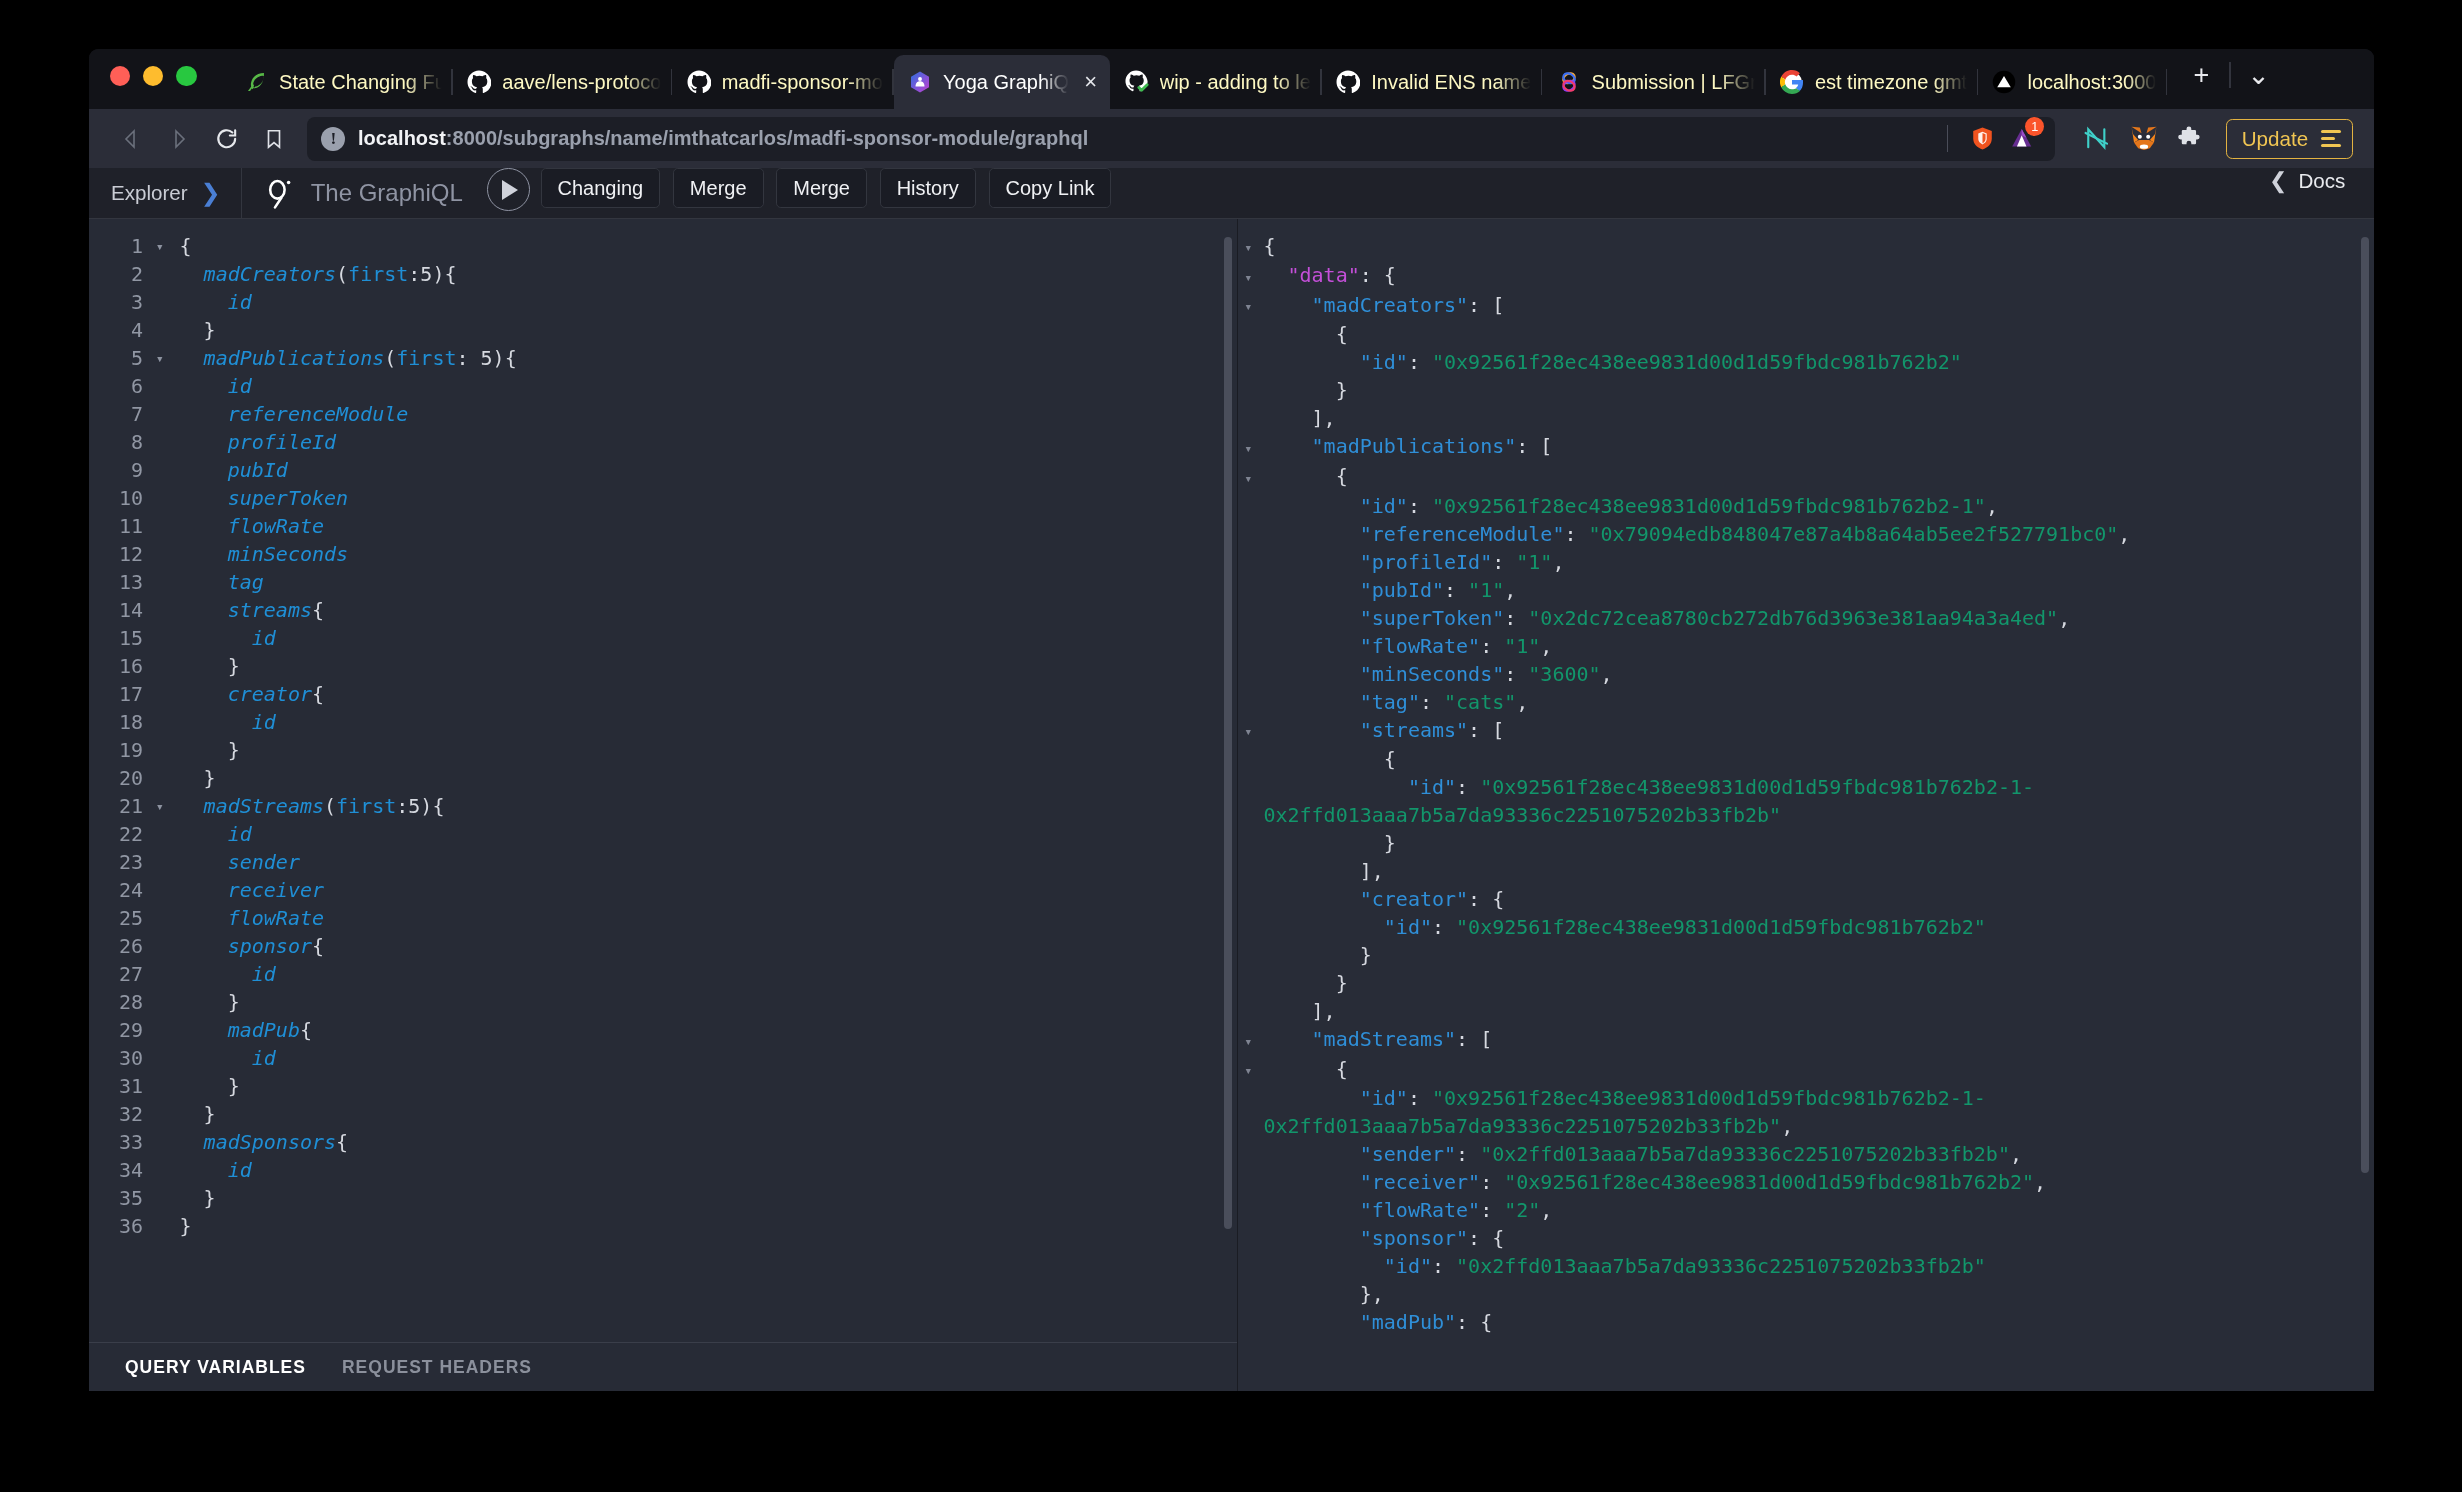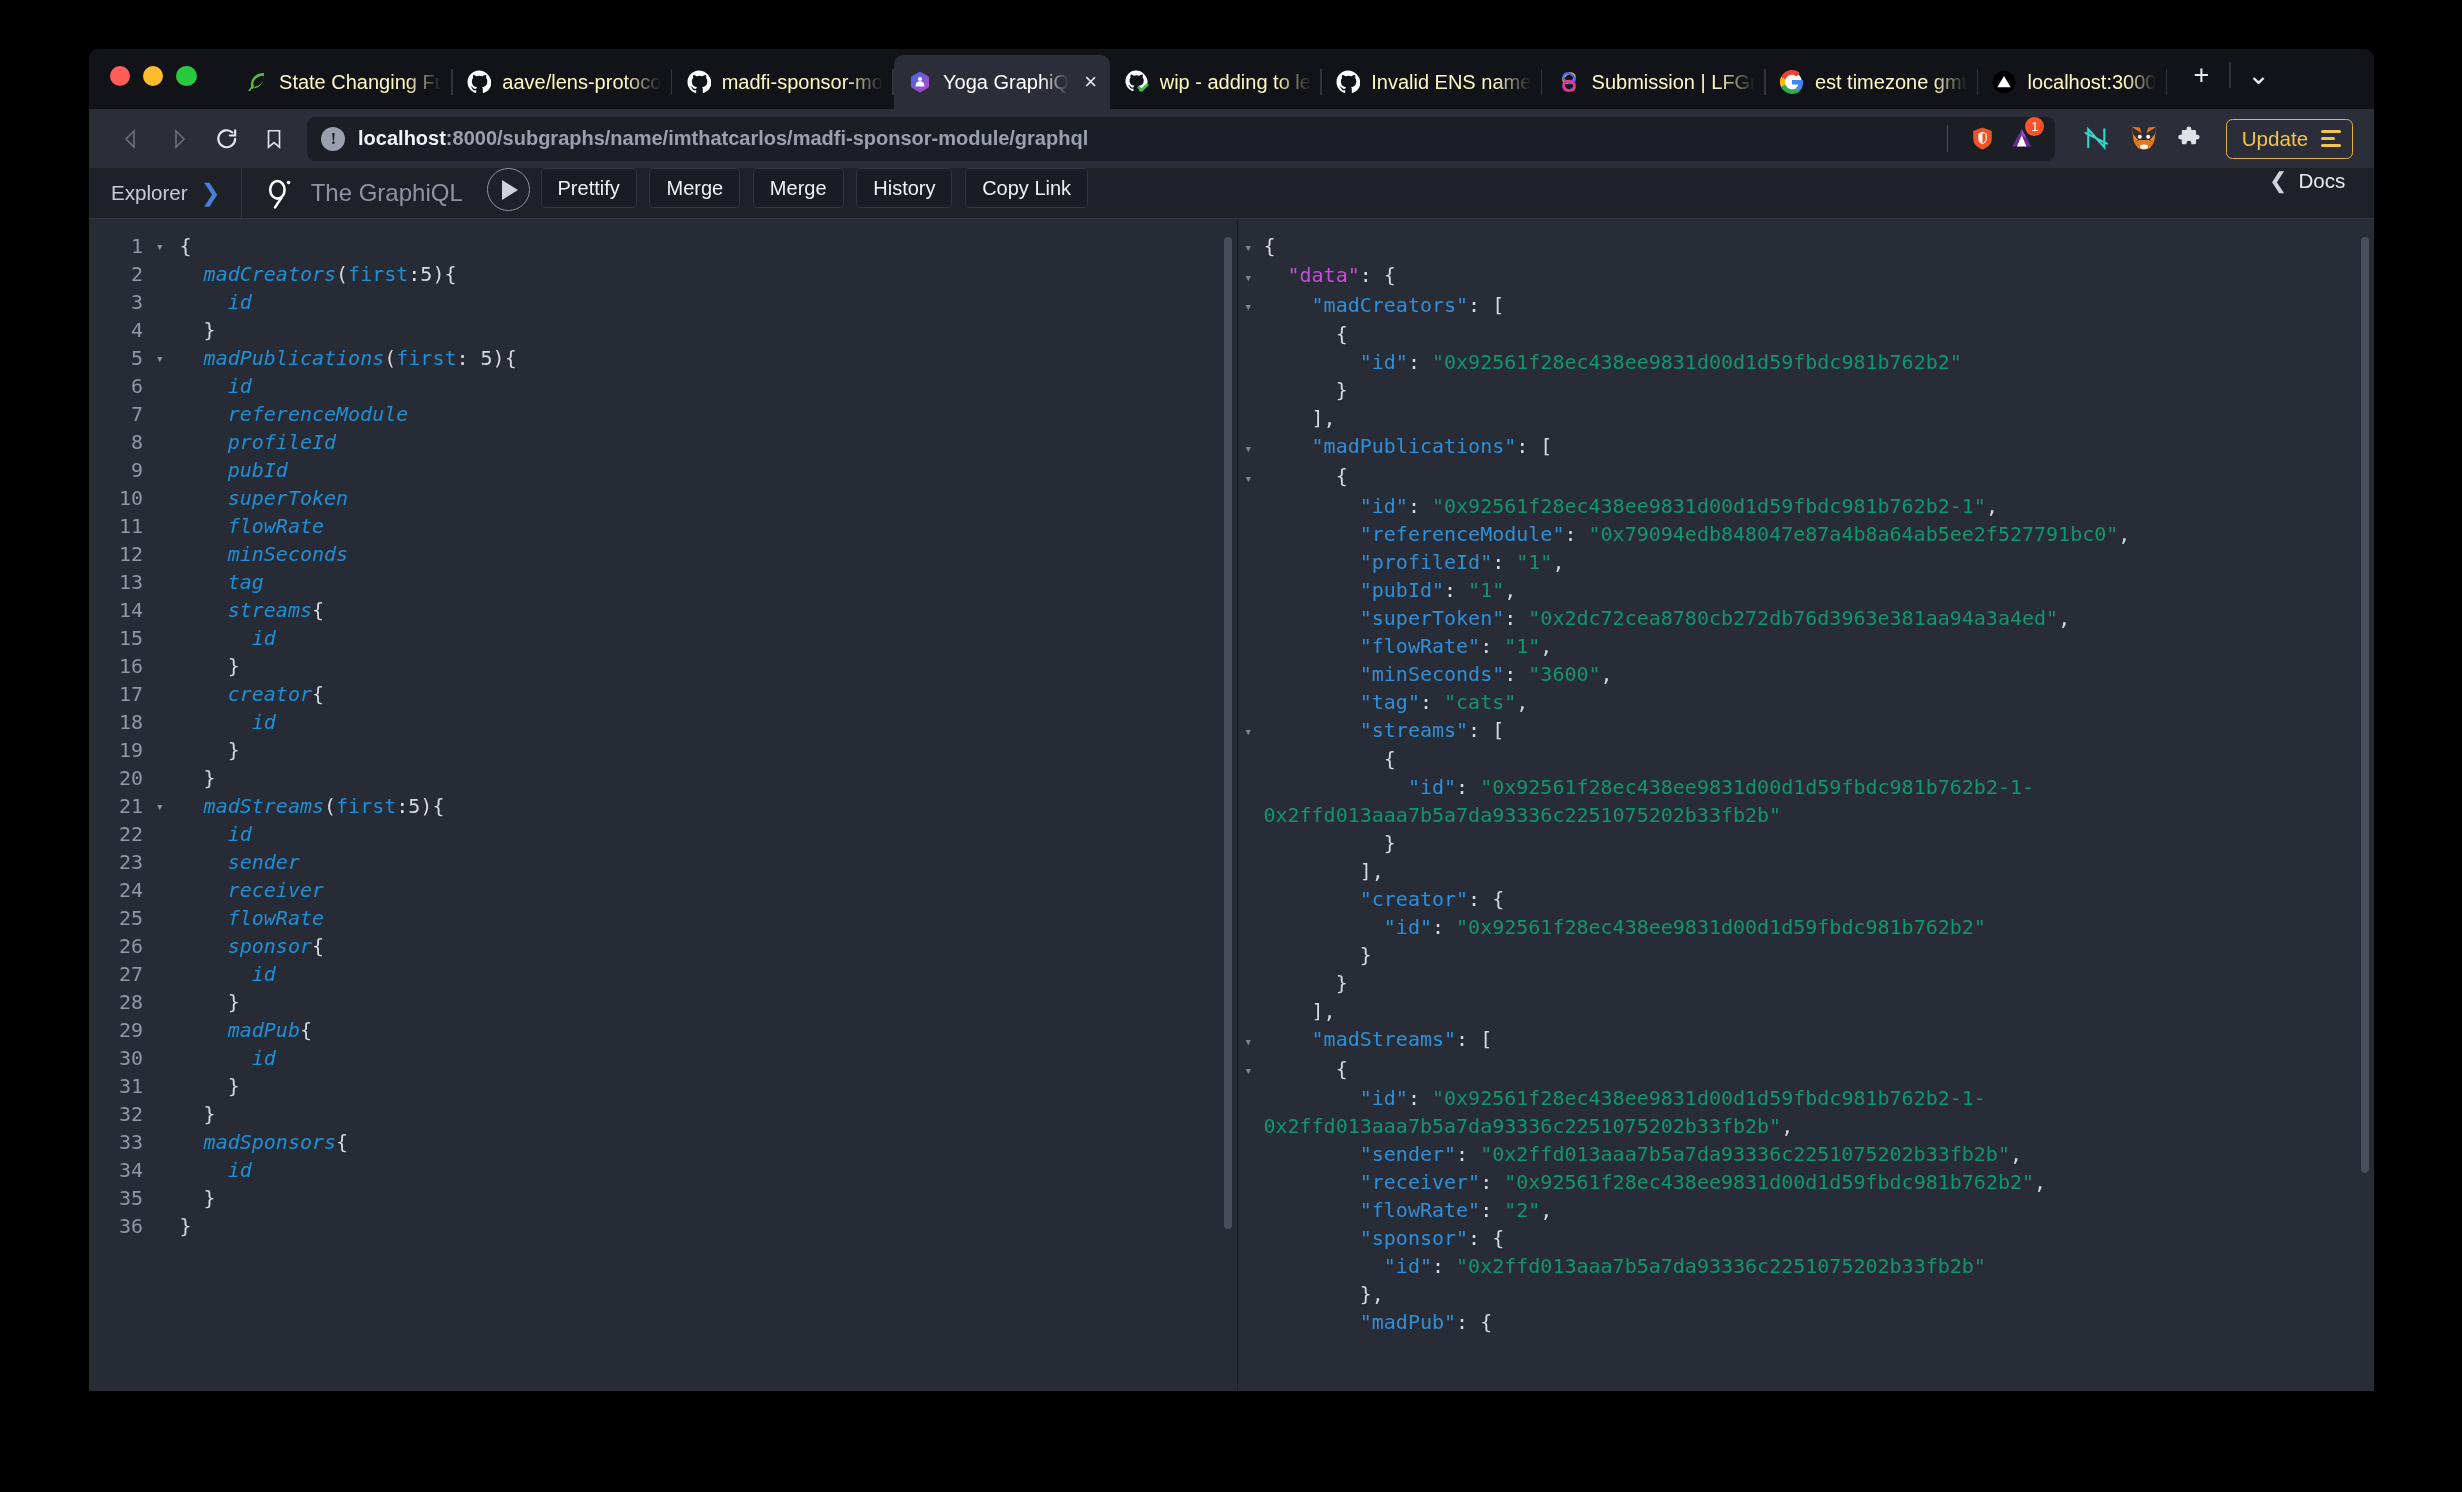--- a/index.html
+++ b/index.html
@@ -558,40 +558,44 @@
           </svg>
         </span>
         <span class="name">The GraphiQL</span>
       </div>
 
       <div id="exec-btn">
         <span class="tri"></span>
       </div>
 
       <div id="toolbar-buttons" style="display:flex;align-items:center;">
-          <div class="tb-btn">Prettify</div>
+          <div class="tb-btn">Changing</div>
           <div class="tb-btn">Merge</div>
           <div class="tb-btn">Merge</div>
           <div class="tb-btn">History</div>
           <div class="tb-btn">Copy Link</div>
         </div>
 
       <div id="docs-btn">
         <span class="chev">❮</span>
         <span>Docs</span>
       </div>
     </div>
 
     <div id="panes">
 
       <div id="left-pane">
         <div id="editor-area">
           <div id="query-code" class="code"><div class="cl"><span class="ln">1</span><span class="fold">▾</span><span class="ctext"><span class="k-punc">{</span></span></div><div class="cl"><span class="ln">2</span><span class="fold"></span><span class="ctext"><span class="k-punc">  </span><span class="k-field">madCreators</span><span class="k-punc">(</span><span class="k-arg">first</span><span class="k-punc">:5){</span></span></div><div class="cl"><span class="ln">3</span><span class="fold"></span><span class="ctext"><span class="k-punc">    </span><span class="k-field">id</span></span></div><div class="cl"><span class="ln">4</span><span class="fold"></span><span class="ctext"><span class="k-punc">  }</span></span></div><div class="cl"><span class="ln">5</span><span class="fold">▾</span><span class="ctext"><span class="k-punc">  </span><span class="k-field">madPublications</span><span class="k-punc">(</span><span class="k-arg">first</span><span class="k-punc">: 5){</span></span></div><div class="cl"><span class="ln">6</span><span class="fold"></span><span class="ctext"><span class="k-punc">    </span><span class="k-field">id</span></span></div><div class="cl"><span class="ln">7</span><span class="fold"></span><span class="ctext"><span class="k-punc">    </span><span class="k-field">referenceModule</span></span></div><div class="cl"><span class="ln">8</span><span class="fold"></span><span class="ctext"><span class="k-punc">    </span><span class="k-field">profileId</span></span></div><div class="cl"><span class="ln">9</span><span class="fold"></span><span class="ctext"><span class="k-punc">    </span><span class="k-field">pubId</span></span></div><div class="cl"><span class="ln">10</span><span class="fold"></span><span class="ctext"><span class="k-punc">    </span><span class="k-field">superToken</span></span></div><div class="cl"><span class="ln">11</span><span class="fold"></span><span class="ctext"><span class="k-punc">    </span><span class="k-field">flowRate</span></span></div><div class="cl"><span class="ln">12</span><span class="fold"></span><span class="ctext"><span class="k-punc">    </span><span class="k-field">minSeconds</span></span></div><div class="cl"><span class="ln">13</span><span class="fold"></span><span class="ctext"><span class="k-punc">    </span><span class="k-field">tag</span></span></div><div class="cl"><span class="ln">14</span><span class="fold"></span><span class="ctext"><span class="k-punc">    </span><span class="k-field">streams</span><span class="k-punc">{</span></span></div><div class="cl"><span class="ln">15</span><span class="fold"></span><span class="ctext"><span class="k-punc">      </span><span class="k-field">id</span></span></div><div class="cl"><span class="ln">16</span><span class="fold"></span><span class="ctext"><span class="k-punc">    }</span></span></div><div class="cl"><span class="ln">17</span><span class="fold"></span><span class="ctext"><span class="k-punc">    </span><span class="k-field">creator</span><span class="k-punc">{</span></span></div><div class="cl"><span class="ln">18</span><span class="fold"></span><span class="ctext"><span class="k-punc">      </span><span class="k-field">id</span></span></div><div class="cl"><span class="ln">19</span><span class="fold"></span><span class="ctext"><span class="k-punc">    }</span></span></div><div class="cl"><span class="ln">20</span><span class="fold"></span><span class="ctext"><span class="k-punc">  }</span></span></div><div class="cl"><span class="ln">21</span><span class="fold">▾</span><span class="ctext"><span class="k-punc">  </span><span class="k-field">madStreams</span><span class="k-punc">(</span><span class="k-arg">first</span><span class="k-punc">:5){</span></span></div><div class="cl"><span class="ln">22</span><span class="fold"></span><span class="ctext"><span class="k-punc">    </span><span class="k-field">id</span></span></div><div class="cl"><span class="ln">23</span><span class="fold"></span><span class="ctext"><span class="k-punc">    </span><span class="k-field">sender</span></span></div><div class="cl"><span class="ln">24</span><span class="fold"></span><span class="ctext"><span class="k-punc">    </span><span class="k-field">receiver</span></span></div><div class="cl"><span class="ln">25</span><span class="fold"></span><span class="ctext"><span class="k-punc">    </span><span class="k-field">flowRate</span></span></div><div class="cl"><span class="ln">26</span><span class="fold"></span><span class="ctext"><span class="k-punc">    </span><span class="k-field">sponsor</span><span class="k-punc">{</span></span></div><div class="cl"><span class="ln">27</span><span class="fold"></span><span class="ctext"><span class="k-punc">      </span><span class="k-field">id</span></span></div><div class="cl"><span class="ln">28</span><span class="fold"></span><span class="ctext"><span class="k-punc">    }</span></span></div><div class="cl"><span class="ln">29</span><span class="fold"></span><span class="ctext"><span class="k-punc">    </span><span class="k-field">madPub</span><span class="k-punc">{</span></span></div><div class="cl"><span class="ln">30</span><span class="fold"></span><span class="ctext"><span class="k-punc">      </span><span class="k-field">id</span></span></div><div class="cl"><span class="ln">31</span><span class="fold"></span><span class="ctext"><span class="k-punc">    }</span></span></div><div class="cl"><span class="ln">32</span><span class="fold"></span><span class="ctext"><span class="k-punc">  }</span></span></div><div class="cl"><span class="ln">33</span><span class="fold"></span><span class="ctext"><span class="k-punc">  </span><span class="k-field">madSponsors</span><span class="k-punc">{</span></span></div><div class="cl"><span class="ln">34</span><span class="fold"></span><span class="ctext"><span class="k-punc">    </span><span class="k-field">id</span></span></div><div class="cl"><span class="ln">35</span><span class="fold"></span><span class="ctext"><span class="k-punc">  }</span></span></div><div class="cl"><span class="ln">36</span><span class="fold"></span><span class="ctext"><span class="k-punc">}</span></span></div></div>
           <div id="editor-scrollbar"></div>
         </div>
+        <div id="var-tabs">
+            <span class="var-tab active">QUERY VARIABLES</span>
+            <span class="var-tab inactive">REQUEST HEADERS</span>
+          </div>
       </div>
 
       <div id="right-pane">
         <div id="response-code" class="code"><div class="rl"><span class="rfold">▾</span><span class="rtext"><span class="j-punc">{</span></span></div><div class="rl"><span class="rfold">▾</span><span class="rtext"><span class="j-punc">  </span><span class="j-data">"data"</span><span class="j-punc">: {</span></span></div><div class="rl"><span class="rfold">▾</span><span class="rtext"><span class="j-punc">    </span><span class="j-key">"madCreators"</span><span class="j-punc">: [</span></span></div><div class="rl"><span class="rfold"></span><span class="rtext"><span class="j-punc">      {</span></span></div><div class="rl"><span class="rfold"></span><span class="rtext"><span class="j-punc">        </span><span class="j-key">"id"</span><span class="j-punc">: </span><span class="j-str">"0x92561f28ec438ee9831d00d1d59fbdc981b762b2"</span></span></div><div class="rl"><span class="rfold"></span><span class="rtext"><span class="j-punc">      }</span></span></div><div class="rl"><span class="rfold"></span><span class="rtext"><span class="j-punc">    ],</span></span></div><div class="rl"><span class="rfold">▾</span><span class="rtext"><span class="j-punc">    </span><span class="j-key">"madPublications"</span><span class="j-punc">: [</span></span></div><div class="rl"><span class="rfold">▾</span><span class="rtext"><span class="j-punc">      {</span></span></div><div class="rl"><span class="rfold"></span><span class="rtext"><span class="j-punc">        </span><span class="j-key">"id"</span><span class="j-punc">: </span><span class="j-str">"0x92561f28ec438ee9831d00d1d59fbdc981b762b2-1"</span><span class="j-punc">,</span></span></div><div class="rl"><span class="rfold"></span><span class="rtext"><span class="j-punc">        </span><span class="j-key">"referenceModule"</span><span class="j-punc">: </span><span class="j-str">"0x79094edb848047e87a4b8a64ab5ee2f527791bc0"</span><span class="j-punc">,</span></span></div><div class="rl"><span class="rfold"></span><span class="rtext"><span class="j-punc">        </span><span class="j-key">"profileId"</span><span class="j-punc">: </span><span class="j-str">"1"</span><span class="j-punc">,</span></span></div><div class="rl"><span class="rfold"></span><span class="rtext"><span class="j-punc">        </span><span class="j-key">"pubId"</span><span class="j-punc">: </span><span class="j-str">"1"</span><span class="j-punc">,</span></span></div><div class="rl"><span class="rfold"></span><span class="rtext"><span class="j-punc">        </span><span class="j-key">"superToken"</span><span class="j-punc">: </span><span class="j-str">"0x2dc72cea8780cb272db76d3963e381aa94a3a4ed"</span><span class="j-punc">,</span></span></div><div class="rl"><span class="rfold"></span><span class="rtext"><span class="j-punc">        </span><span class="j-key">"flowRate"</span><span class="j-punc">: </span><span class="j-str">"1"</span><span class="j-punc">,</span></span></div><div class="rl"><span class="rfold"></span><span class="rtext"><span class="j-punc">        </span><span class="j-key">"minSeconds"</span><span class="j-punc">: </span><span class="j-str">"3600"</span><span class="j-punc">,</span></span></div><div class="rl"><span class="rfold"></span><span class="rtext"><span class="j-punc">        </span><span class="j-key">"tag"</span><span class="j-punc">: </span><span class="j-str">"cats"</span><span class="j-punc">,</span></span></div><div class="rl"><span class="rfold">▾</span><span class="rtext"><span class="j-punc">        </span><span class="j-key">"streams"</span><span class="j-punc">: [</span></span></div><div class="rl"><span class="rfold"></span><span class="rtext"><span class="j-punc">          {</span></span></div><div class="rl"><span class="rfold"></span><span class="rtext"><span class="j-punc">            </span><span class="j-key">"id"</span><span class="j-punc">: </span><span class="j-str">"0x92561f28ec438ee9831d00d1d59fbdc981b762b2-1-</span></span></div><div class="rl"><span class="rfold"></span><span class="rtext"><span class="j-str">0x2ffd013aaa7b5a7da93336c2251075202b33fb2b"</span></span></div><div class="rl"><span class="rfold"></span><span class="rtext"><span class="j-punc">          }</span></span></div><div class="rl"><span class="rfold"></span><span class="rtext"><span class="j-punc">        ],</span></span></div><div class="rl"><span class="rfold"></span><span class="rtext"><span class="j-punc">        </span><span class="j-key">"creator"</span><span class="j-punc">: {</span></span></div><div class="rl"><span class="rfold"></span><span class="rtext"><span class="j-punc">          </span><span class="j-key">"id"</span><span class="j-punc">: </span><span class="j-str">"0x92561f28ec438ee9831d00d1d59fbdc981b762b2"</span></span></div><div class="rl"><span class="rfold"></span><span class="rtext"><span class="j-punc">        }</span></span></div><div class="rl"><span class="rfold"></span><span class="rtext"><span class="j-punc">      }</span></span></div><div class="rl"><span class="rfold"></span><span class="rtext"><span class="j-punc">    ],</span></span></div><div class="rl"><span class="rfold">▾</span><span class="rtext"><span class="j-punc">    </span><span class="j-key">"madStreams"</span><span class="j-punc">: [</span></span></div><div class="rl"><span class="rfold">▾</span><span class="rtext"><span class="j-punc">      {</span></span></div><div class="rl"><span class="rfold"></span><span class="rtext"><span class="j-punc">        </span><span class="j-key">"id"</span><span class="j-punc">: </span><span class="j-str">"0x92561f28ec438ee9831d00d1d59fbdc981b762b2-1-</span></span></div><div class="rl"><span class="rfold"></span><span class="rtext"><span class="j-str">0x2ffd013aaa7b5a7da93336c2251075202b33fb2b"</span><span class="j-punc">,</span></span></div><div class="rl"><span class="rfold"></span><span class="rtext"><span class="j-punc">        </span><span class="j-key">"sender"</span><span class="j-punc">: </span><span class="j-str">"0x2ffd013aaa7b5a7da93336c2251075202b33fb2b"</span><span class="j-punc">,</span></span></div><div class="rl"><span class="rfold"></span><span class="rtext"><span class="j-punc">        </span><span class="j-key">"receiver"</span><span class="j-punc">: </span><span class="j-str">"0x92561f28ec438ee9831d00d1d59fbdc981b762b2"</span><span class="j-punc">,</span></span></div><div class="rl"><span class="rfold"></span><span class="rtext"><span class="j-punc">        </span><span class="j-key">"flowRate"</span><span class="j-punc">: </span><span class="j-str">"2"</span><span class="j-punc">,</span></span></div><div class="rl"><span class="rfold"></span><span class="rtext"><span class="j-punc">        </span><span class="j-key">"sponsor"</span><span class="j-punc">: {</span></span></div><div class="rl"><span class="rfold"></span><span class="rtext"><span class="j-punc">          </span><span class="j-key">"id"</span><span class="j-punc">: </span><span class="j-str">"0x2ffd013aaa7b5a7da93336c2251075202b33fb2b"</span></span></div><div class="rl"><span class="rfold"></span><span class="rtext"><span class="j-punc">        },</span></span></div><div class="rl"><span class="rfold"></span><span class="rtext"><span class="j-punc">        </span><span class="j-key">"madPub"</span><span class="j-punc">: {</span></span></div></div>
         <div id="result-scrollbar"></div>
         <div id="right-fade"></div>
       </div>
 
     </div>
   </div>

